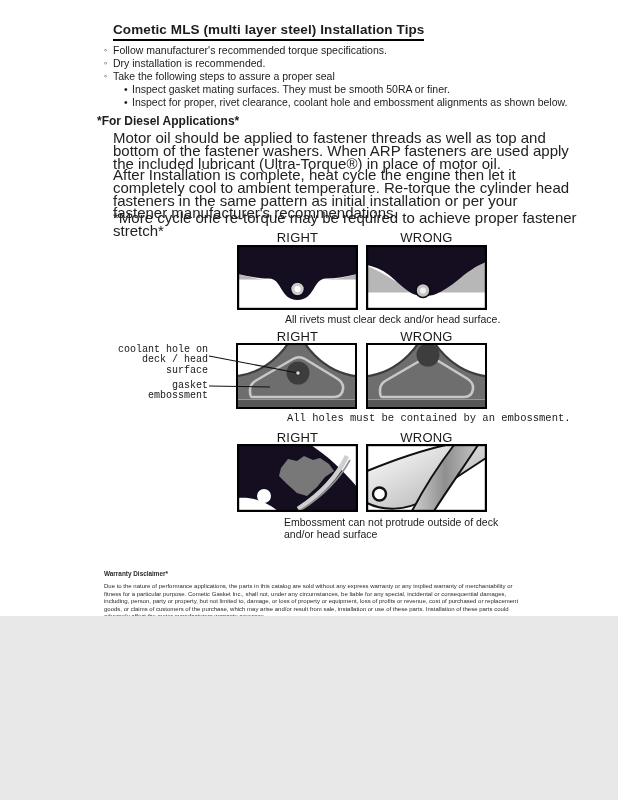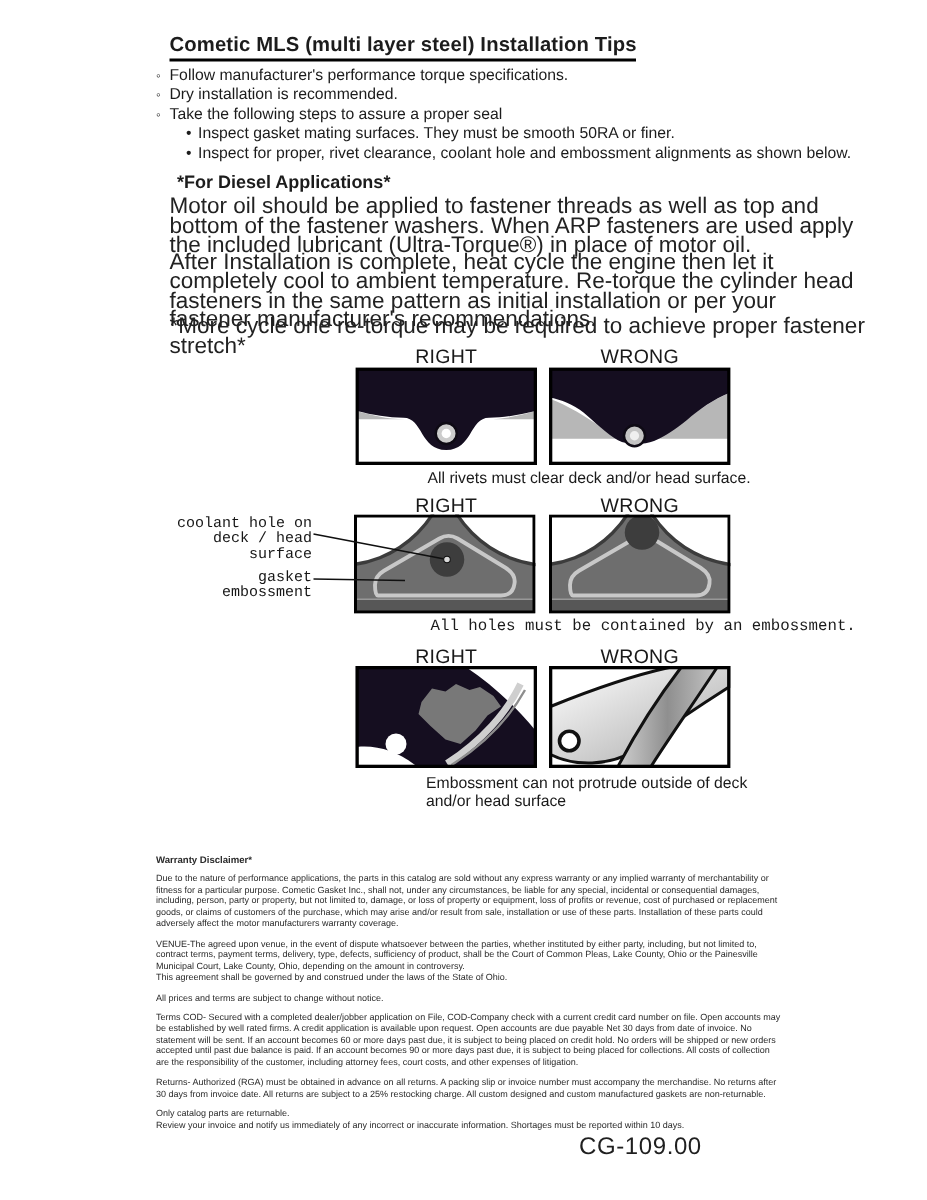--- a/index.html
+++ b/index.html
@@ -1,31 +1,31 @@
 <!DOCTYPE html>
 <html><head>
 <meta charset="utf-8">
 <style>
   html,body{margin:0;padding:0;background:#e8e8e8;}
   .page{
-    position:relative;width:618px;height:800px;background:#ffffff;
+    position:relative;width:618px;height:616px;background:#ffffff;
     font-family:"Liberation Sans", sans-serif;color:#1c1c1c;overflow:hidden;
     margin:0 auto;
   }
   .abs{position:absolute;}
   .title{
     left:113px;top:22px;font-size:13.5px;font-weight:bold;
     border-bottom:2px solid #000;padding-bottom:2px;letter-spacing:.1px;
   }
   .bullets{left:104px;top:44px;width:470px;font-size:10.5px;line-height:13px;}
   .li{display:flex;}
   .li .mk{width:9px;flex:0 0 9px;font-size:9px;line-height:13px;}
   .li.sub{margin-left:20px;}
   .li.sub .mk{font-size:10.5px;width:8px;flex-basis:8px;}
-  .diesel-head{left:118px;top:114px;font-size:12px;font-weight:bold;}
+  .diesel-head{left:97px;top:114px;font-size:12px;font-weight:bold;}
   .para{left:113px;font-size:15px;line-height:12.8px;color:#222;}
   .p1{top:132px;width:480px;}
   .p2{top:169px;width:462px;}
   .note{top:212px;width:480px;}
   .dlabel{width:121px;text-align:center;font-size:13px;color:#191919;letter-spacing:.2px;}
   .dcap{font-size:10.5px;line-height:12px;color:#1a1a1a;margin-left:47px;}
   .callout{width:92px;text-align:right;font-size:10px;line-height:10.3px;color:#161616;font-family:Liberation Mono, monospace;}
   .box-svg{display:block;}
   .overlay{pointer-events:none;z-index:6;}
   .disc{left:104px;top:570px;width:419px;font-size:6px;line-height:7.45px;color:#2a2a2a;}
@@ -37,21 +37,21 @@
 </head>
 <body>
 
 <div class="page">
 
   <div class="abs title">Cometic MLS (multi layer steel) Installation Tips</div>
 
   <div class="abs bullets">
     <div class="li">
       <span class="mk">◦</span>
-      <span>Follow manufacturer's performance torque specifications.</span>
+      <span>Follow manufacturer's recommended torque specifications.</span>
     </div>
     <div class="li">
       <span class="mk">◦</span>
       <span>Dry installation is recommended.</span>
     </div>
     <div class="li">
       <span class="mk">◦</span>
       <span>Take the following steps to assure a proper seal</span>
     </div>
     <div class="li sub">

